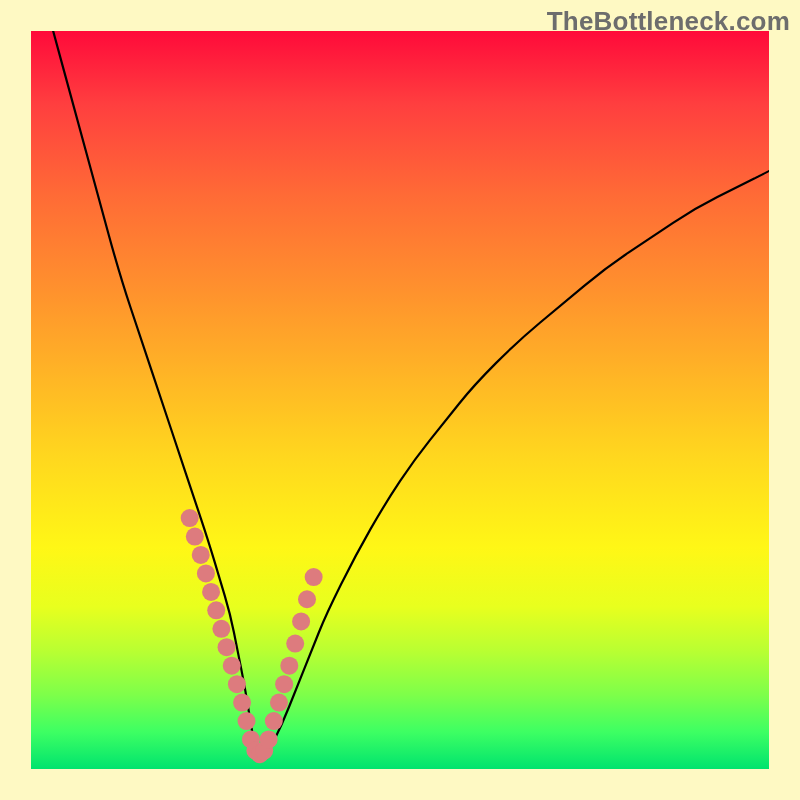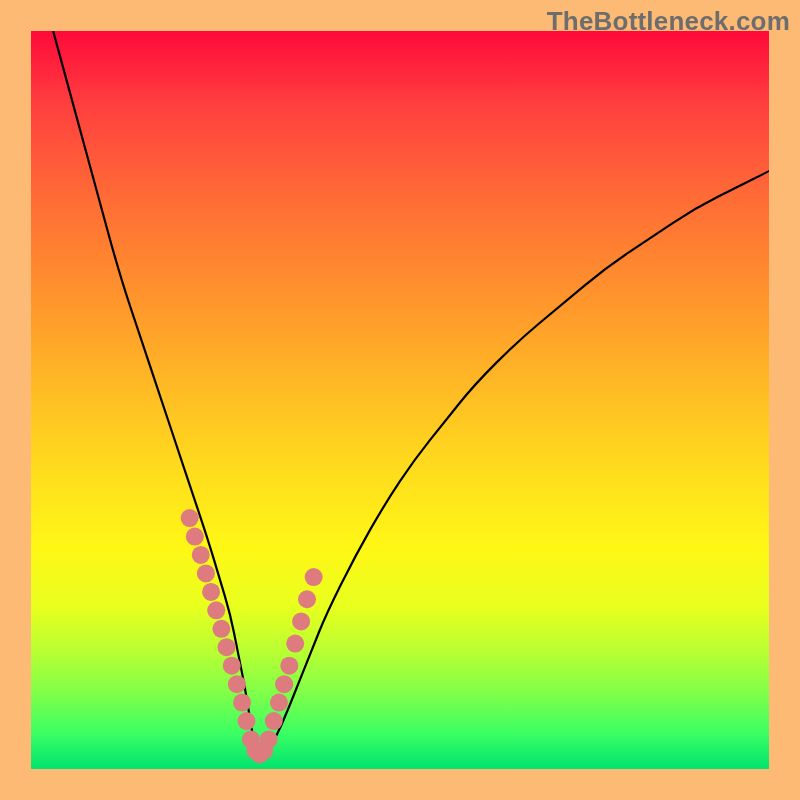--- a/index.html
+++ b/index.html
@@ -7,21 +7,21 @@
     padding: 0;
     width: 800px;
     height: 800px;
     background: #000;
     overflow: hidden;
   }
   .stage {
     position: relative;
     width: 800px;
     height: 800px;
-    background: #fdba74;
+    background: #fef9c3;
   }
   .plot {
     position: absolute;
     left: 31px;
     top: 31px;
     width: 738px;
     height: 738px;
     background: linear-gradient(to bottom,
       #ff0a3a 0%,
       #ff3f3f 10%,

